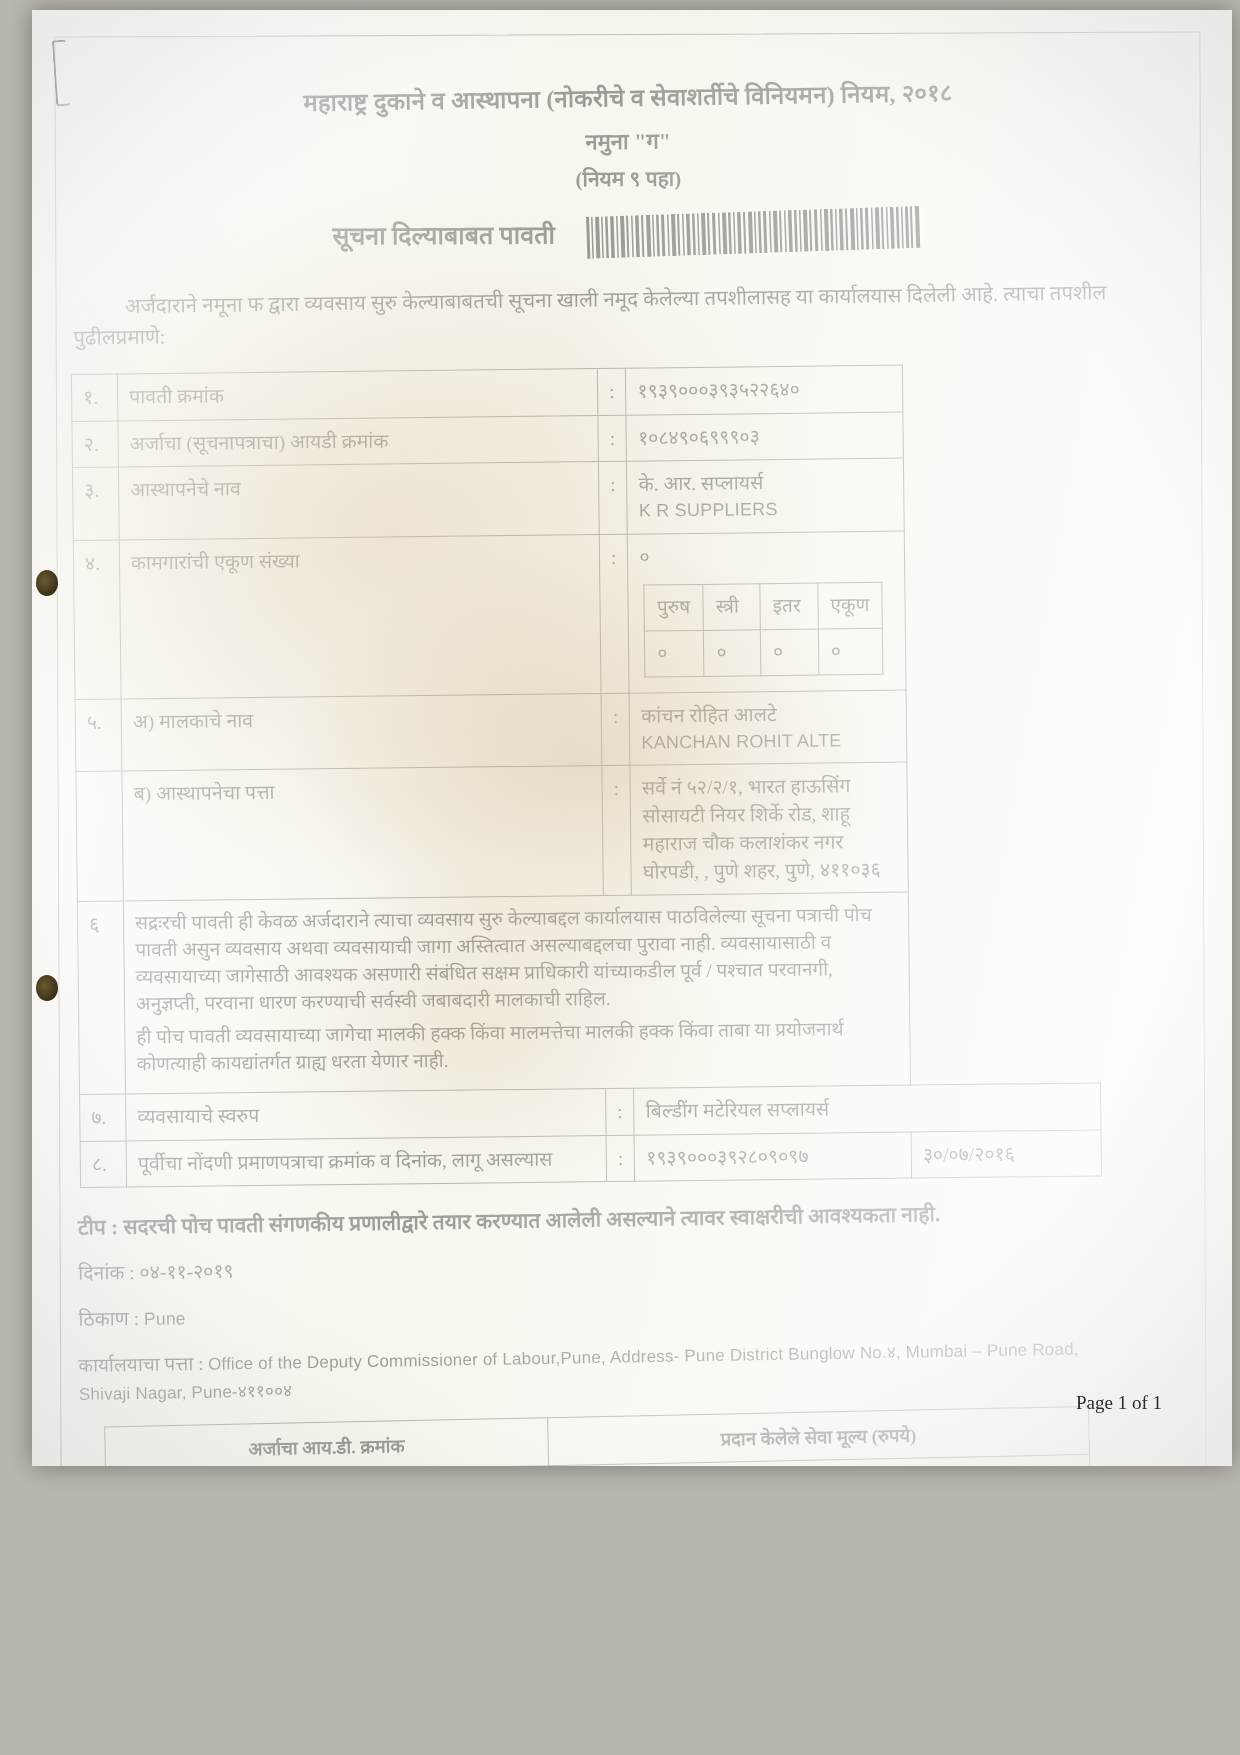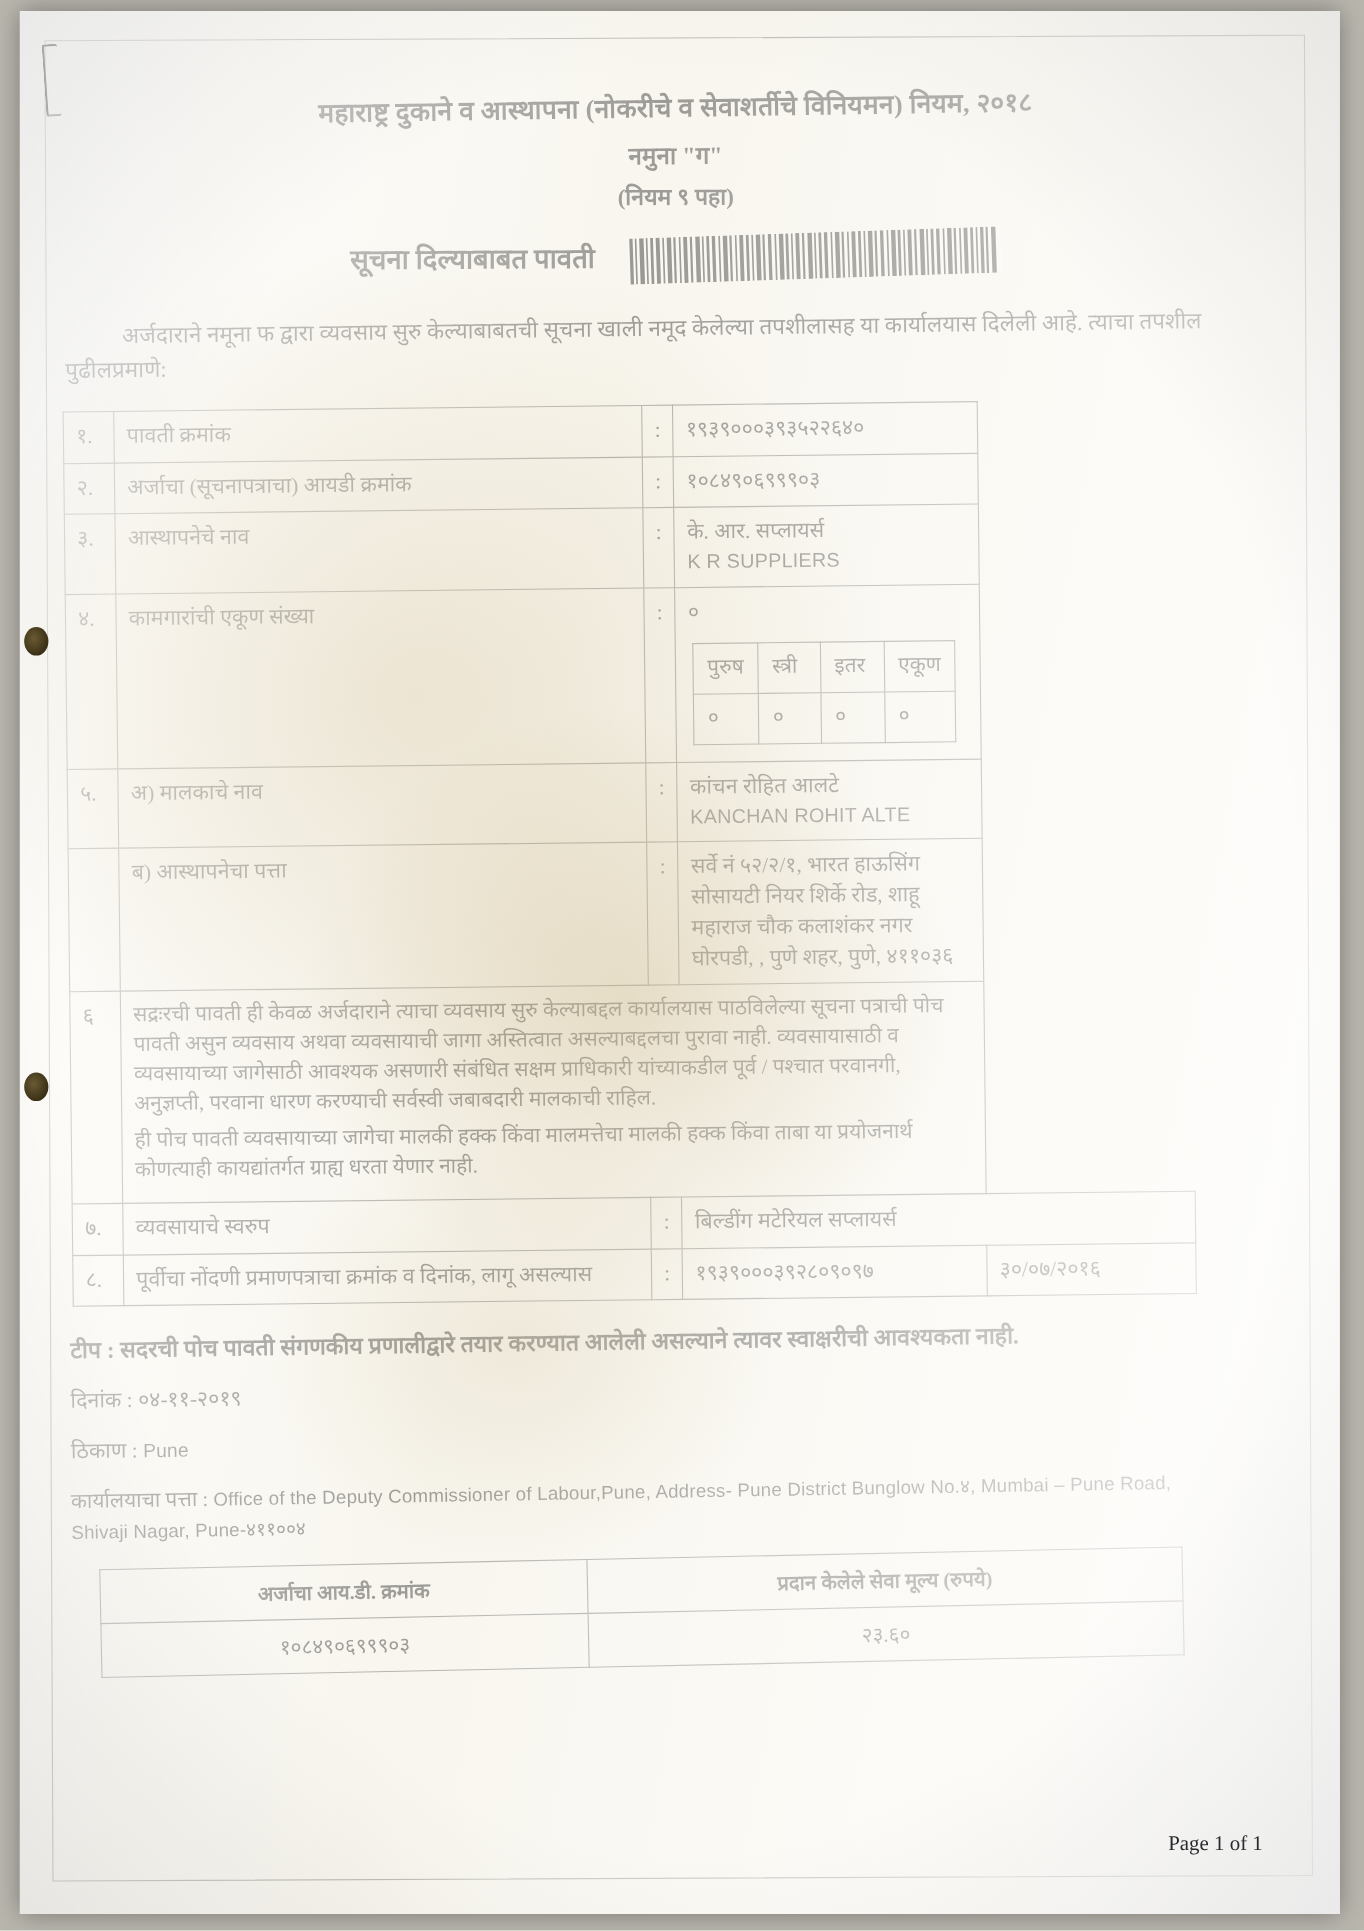--- a/index.html
+++ b/index.html
@@ -7,22 +7,22 @@
   body {
     width:1240px; height:1755px;
     background:#b9b6ae;
     font-family:"Liberation Sans", sans-serif;
     overflow:hidden;
     position:relative;
   }
   
   #sheet {
     position:absolute;
-    left:18px; top:10px;
-    width:1200px; height:1730px;
+    left:32px; top:10px;
+    width:1200px; height:1456px;
     background:#fbfaf6;
     box-shadow:0 0 22px rgba(0,0,0,.35);
     overflow:hidden;
   }
   
   #paper-tint {
     position:absolute; inset:0;
     background:
       radial-gradient(ellipse 60% 40% at 30% 36%, rgba(205,185,140,.30), rgba(205,185,140,0) 60%),
       radial-gradient(ellipse 40% 25% at 46% 52%, rgba(198,176,128,.34), rgba(198,176,128,0) 62%),

